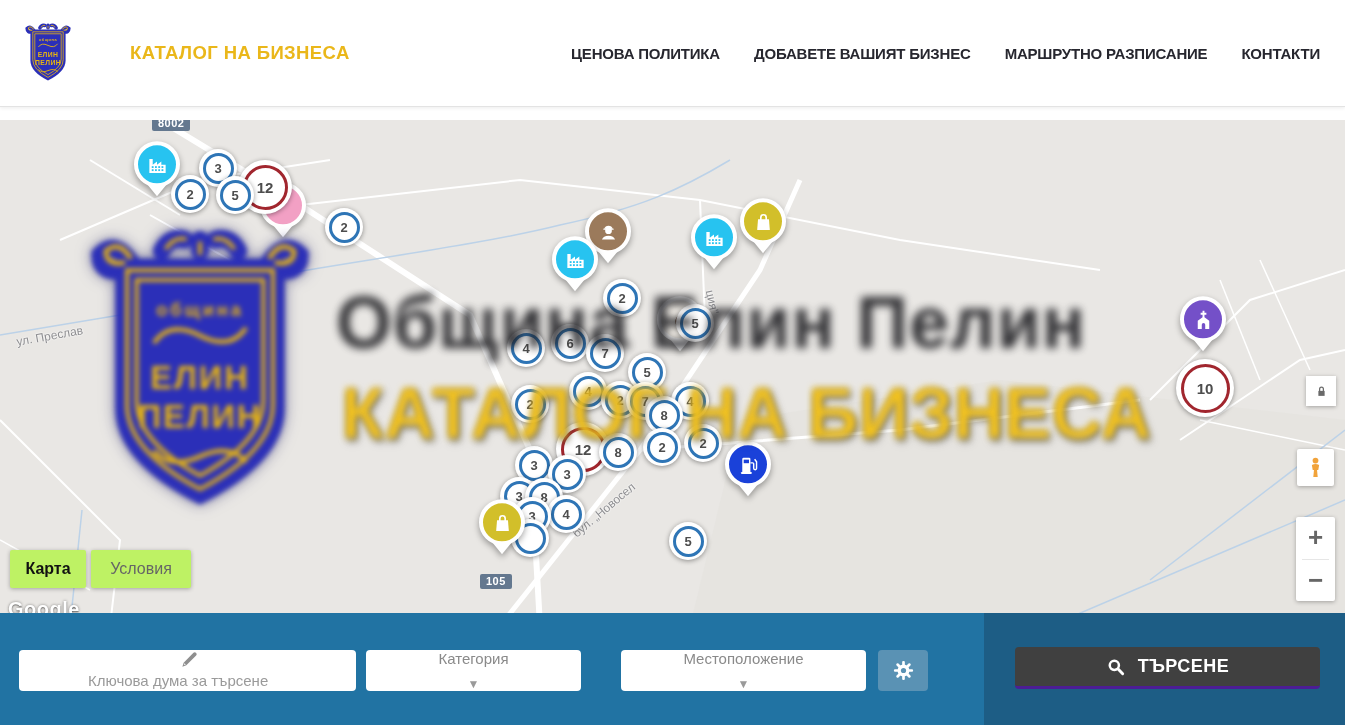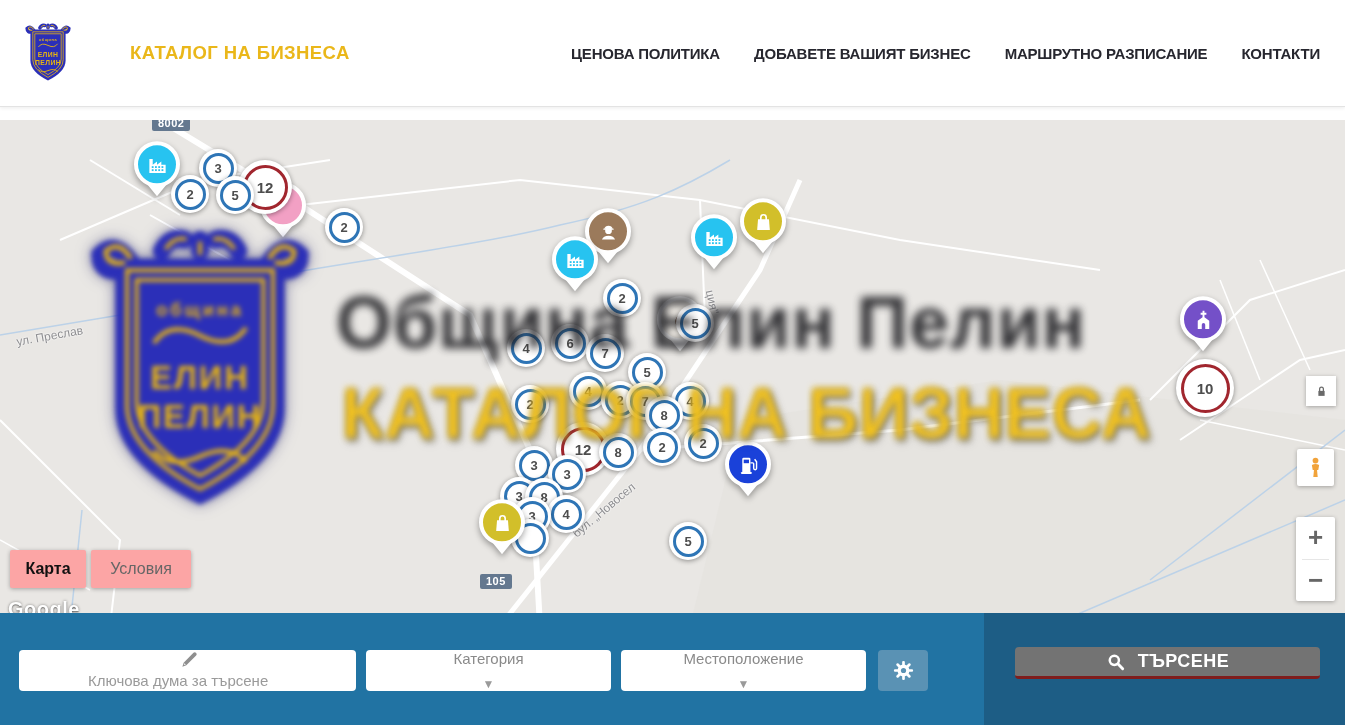--- a/index.html
+++ b/index.html
@@ -50,21 +50,21 @@
                filter:blur(2.5px) drop-shadow(0 0 7px rgba(15,15,90,.55)); pointer-events:none; }
   .wm-title { position:absolute; left:336px; top:160px; z-index:40; font-size:74px; font-weight:bold;
               color:#202024; white-space:nowrap; letter-spacing:1px; transform:scaleX(.97); transform-origin:left;
               filter:blur(4.5px); opacity:.92; pointer-events:none; }
   .wm-sub { position:absolute; left:341px; top:252px; z-index:40; font-size:72px; font-weight:bold;
             color:#f2c21e; white-space:nowrap; letter-spacing:0; transform:scaleX(.98); transform-origin:left;
             filter:blur(3.5px) drop-shadow(2px 3px 2px rgba(40,40,40,.65)); pointer-events:none; }
 
   
   .maptype { position:absolute; left:10px; top:430px; z-index:50; display:flex; gap:5px; }
-  .maptype .btn { height:38px; background:#fca5a5; box-shadow:0 1px 4px rgba(0,0,0,.3); border-radius:2px;
+  .maptype .btn { height:38px; background:#bef264; box-shadow:0 1px 4px rgba(0,0,0,.3); border-radius:2px;
                   display:flex; align-items:center; justify-content:center; font-size:16px; cursor:pointer; }
   .maptype .btn.map-on { width:76px; font-weight:bold; color:#111; }
   .maptype .btn.sat { width:100px; color:#666; }
 
   .glogo { position:absolute; left:8px; top:478px; z-index:50; color:#fff; font-size:20px; font-weight:bold;
            letter-spacing:.5px; text-shadow:0 0 3px rgba(0,0,0,.45),0 1px 1px rgba(0,0,0,.35); cursor:pointer; }
 
   .attrib { position:absolute; right:0; bottom:0; height:15px; z-index:50; background:rgba(248,248,248,.82);
             display:flex; align-items:center; font-size:10.5px; color:#3a3a3a; padding:0 4px; gap:14px; white-space:nowrap; }
   .attrib a { color:#3a3a3a; text-decoration:none; cursor:pointer; }
@@ -82,27 +82,27 @@
   
   .searchbar { position:absolute; top:613px; left:0; width:1345px; height:112px; background:#2173a3; z-index:70; }
   .searchbar .dark { position:absolute; right:0; top:0; width:361px; height:112px; background:#1d5d85; }
   .field { position:absolute; top:37px; height:41px; background:#fff; border-radius:4px; display:flex; align-items:center;flex-direction:column; }
   .f-key { left:19px; width:337px; }
   .f-key svg { margin:0 10px 0 14px; flex:0 0 auto; }
   .f-key input { border:none; outline:none; flex:1; height:100%; font-size:15px; color:#555; background:transparent;
                  font-family:"Liberation Sans", sans-serif; }
   .f-key input::placeholder { color:#9a9a9a; }
   .f-sel { padding:0 14px; justify-content:space-between; cursor:pointer; font-size:15px; color:#8a8a8a; }
-  .f-cat { left:366px; width:245px; }
+  .f-cat { left:366px; width:215px; }
   .f-loc { left:621px; width:245px; }
   .caret { color:#9a9a9a; font-size:12px; }
   .gear-btn { position:absolute; left:878px; top:37px; width:50px; height:41px; background:#5a92b4; border:none;
               border-radius:4px; display:flex; align-items:center; justify-content:center; cursor:pointer; }
-  .search-btn { position:absolute; left:1015px; top:34px; width:305px; height:32px; background:#737373; border:none;
-                border-radius:4px; border-bottom:3px solid #7f1d1d; display:flex; align-items:center; justify-content:center;
+  .search-btn { position:absolute; left:1015px; top:34px; width:305px; height:42px; background:#404040; border:none;
+                border-radius:4px; border-bottom:3px solid #4c1d95; display:flex; align-items:center; justify-content:center;
                 gap:12px; cursor:pointer; }
   .search-btn span { color:#fff; font-size:18px; font-weight:bold; letter-spacing:.5px; }
 </style>
 </head>
 <body>
 
 <svg width="0" height="0" style="position:absolute" aria-hidden="true">
   <defs>
     <symbol id="i-factory" viewBox="0 0 24 24">
       <path fill="#fff" d="M3.5 20.5V6H7v6l4.5-3.4V12L16 8.6V12h4.5v8.5z"></path>

